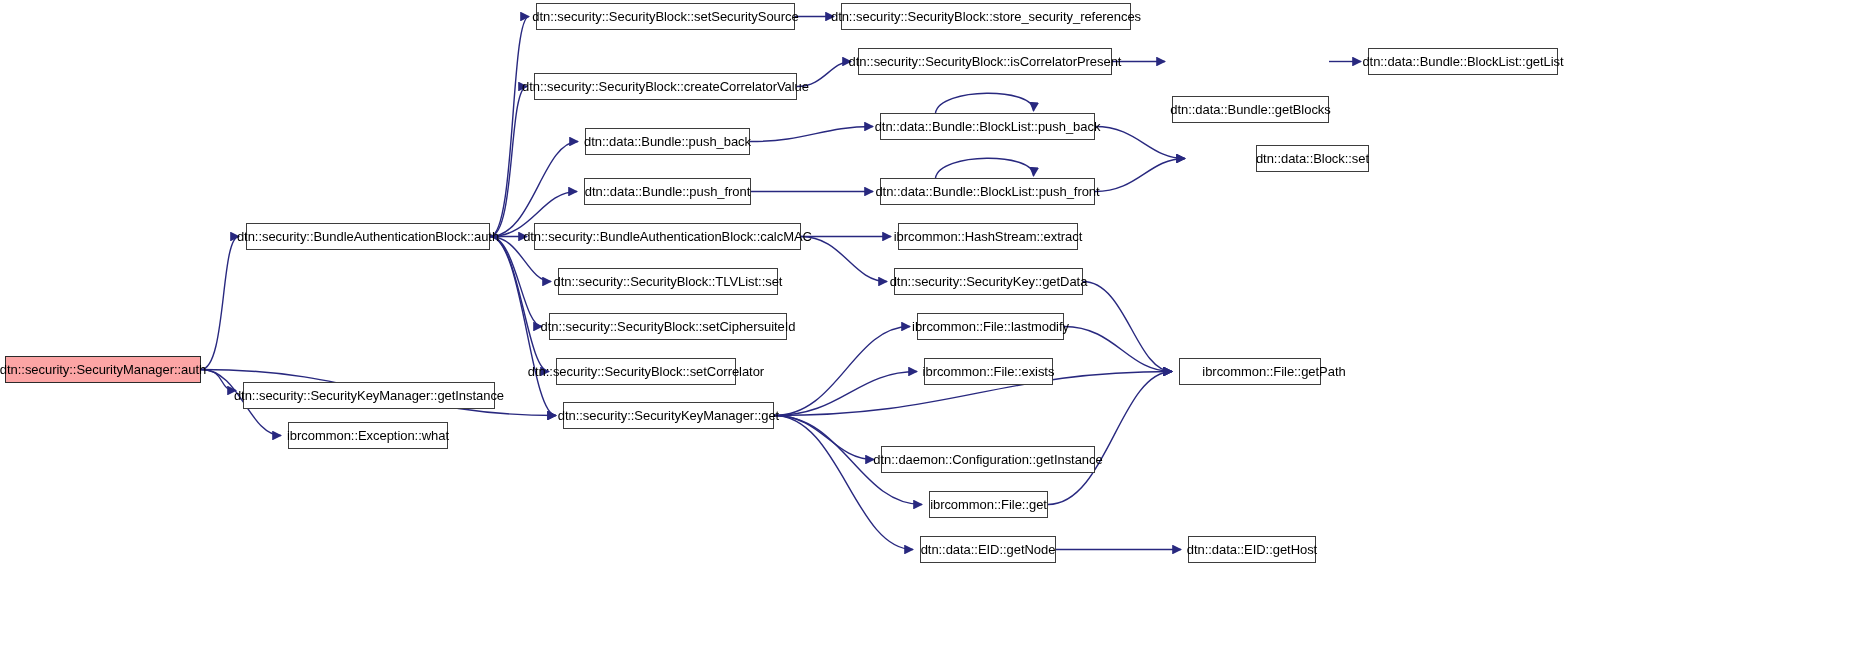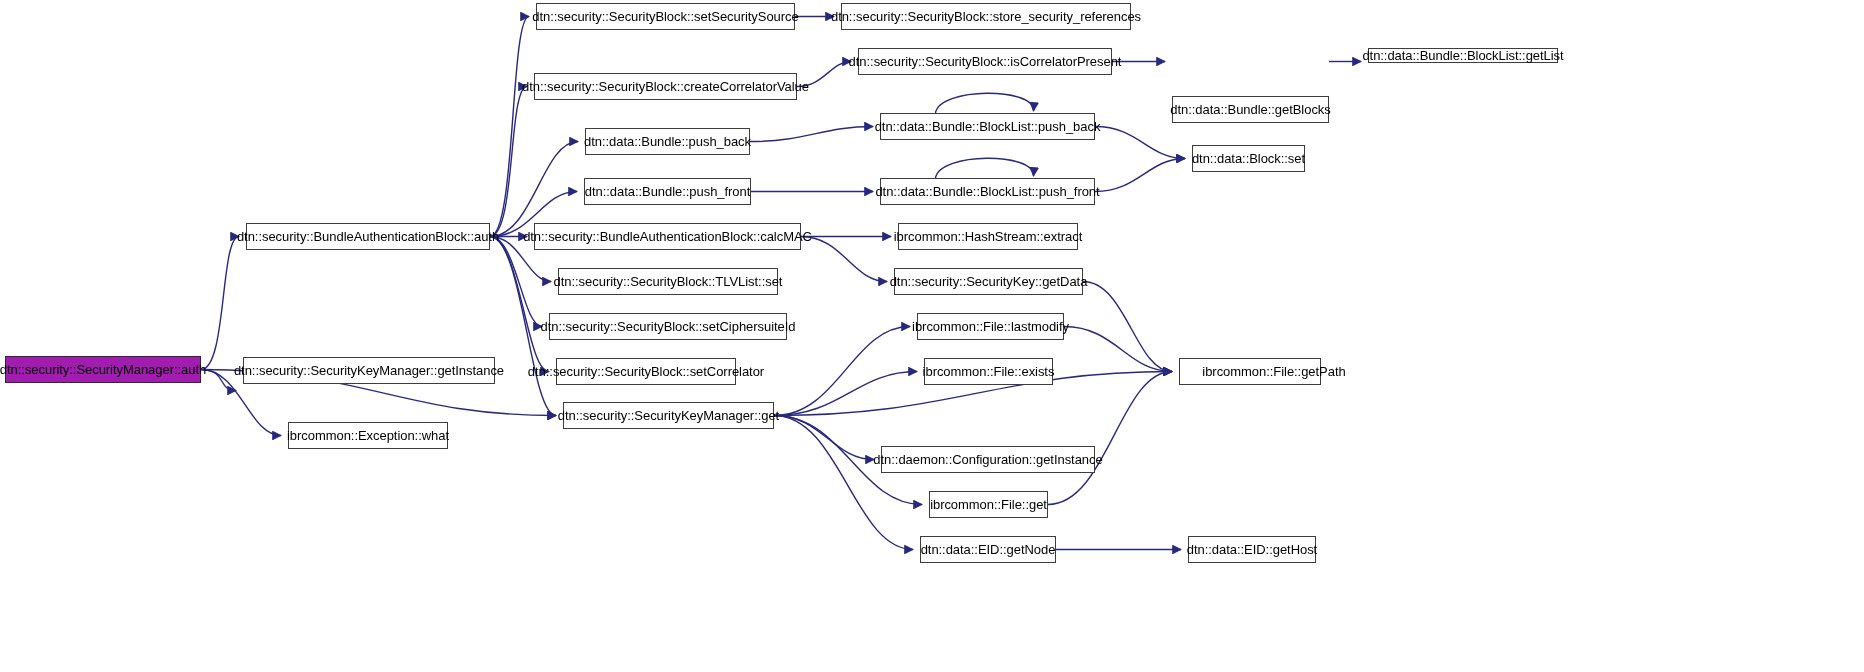--- a/index.html
+++ b/index.html
@@ -32,21 +32,21 @@
     font-size: 13px;
     line-height: 1;
     display: flex;
     align-items: center;
     justify-content: center;
     white-space: nowrap;
     letter-spacing: -0.05px;
     z-index: 2;
   }
   .node.root {
-    background: #a21caf;
+    background: #fca5a5;
     border-color: #2b2b2b;
   }
   .node-label {
     display: block;
     padding: 0 7px;
   }
 </style>
 </head>
 <body>
 
@@ -92,21 +92,21 @@
         <path d="M 774 415.5 C 956.25 415.5, 996.75 371.5, 1172 371.5" marker-end="url(#arrow)"></path>
         <path d="M 1064 326.5 C 1115.75 326.5, 1127.25 371.5, 1172 371.5" marker-end="url(#arrow)"></path>
         <path d="M 1048 504.5 C 1106.95 504.5, 1120.05 371.5, 1172 371.5" marker-end="url(#arrow)"></path>
         <path d="M 1056 549.5 C 1115.4 549.5, 1128.6 549.5, 1181 549.5" marker-end="url(#arrow)"></path>
       </g>
   </svg>
   <div id="node-layer">
       <div class="node root" style="left: 5px; top: 356px; width: 196px; height: 27px;">
         <span class="node-label">dtn::security::SecurityManager::auth</span>
       </div>
-      <div class="node" style="left: 243px; top: 357px; width: 252px; height: 27px;">
+      <div class="node" style="left: 243px; top: 382px; width: 252px; height: 27px;">
         <span class="node-label">dtn::security::SecurityKeyManager::getInstance</span>
       </div>
       <div class="node" style="left: 288px; top: 422px; width: 160px; height: 27px;">
         <span class="node-label">ibrcommon::Exception::what</span>
       </div>
       <div class="node" style="left: 246px; top: 223px; width: 244px; height: 27px;">
         <span class="node-label">dtn::security::BundleAuthenticationBlock::auth</span>
       </div>
       <div class="node" style="left: 536px; top: 3px; width: 259px; height: 27px;">
         <span class="node-label">dtn::security::SecurityBlock::setSecuritySource</span>
@@ -164,26 +164,26 @@
       </div>
       <div class="node" style="left: 929px; top: 491px; width: 119px; height: 27px;">
         <span class="node-label">ibrcommon::File::get</span>
       </div>
       <div class="node" style="left: 920px; top: 536px; width: 136px; height: 27px;">
         <span class="node-label">dtn::data::EID::getNode</span>
       </div>
       <div class="node" style="left: 1172px; top: 48px; width: 157px; height: 27px; margin-top: 48px;">
         <span class="node-label">dtn::data::Bundle::getBlocks</span>
       </div>
-      <div class="node" style="left: 1192px; top: 145px; width: 113px; height: 27px;">
+      <div class="node" style="left: 1256px; top: 145px; width: 113px; height: 27px;">
         <span class="node-label">dtn::data::Block::set</span>
       </div>
       <div class="node" style="left: 1179px; top: 358px; width: 142px; height: 27px; padding-left: 48px;">
         <span class="node-label">ibrcommon::File::getPath</span>
       </div>
       <div class="node" style="left: 1188px; top: 536px; width: 128px; height: 27px;">
         <span class="node-label">dtn::data::EID::getHost</span>
       </div>
-      <div class="node" style="left: 1368px; top: 48px; width: 190px; height: 15px;">
+      <div class="node" style="left: 1368px; top: 48px; width: 190px; height: 27px;">
         <span class="node-label">dtn::data::Bundle::BlockList::getList</span>
       </div>
     </div>
 </div>
 
 </body></html>

